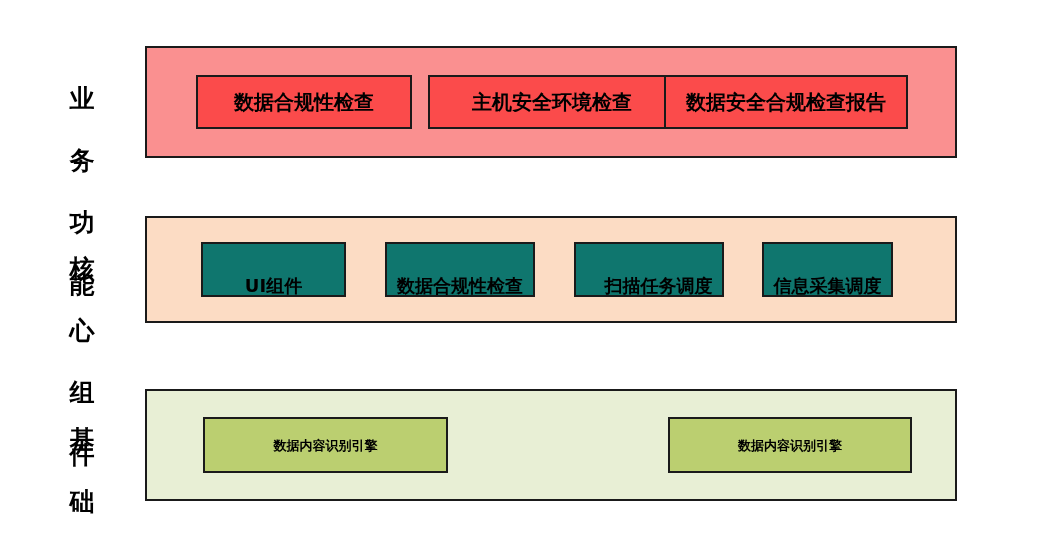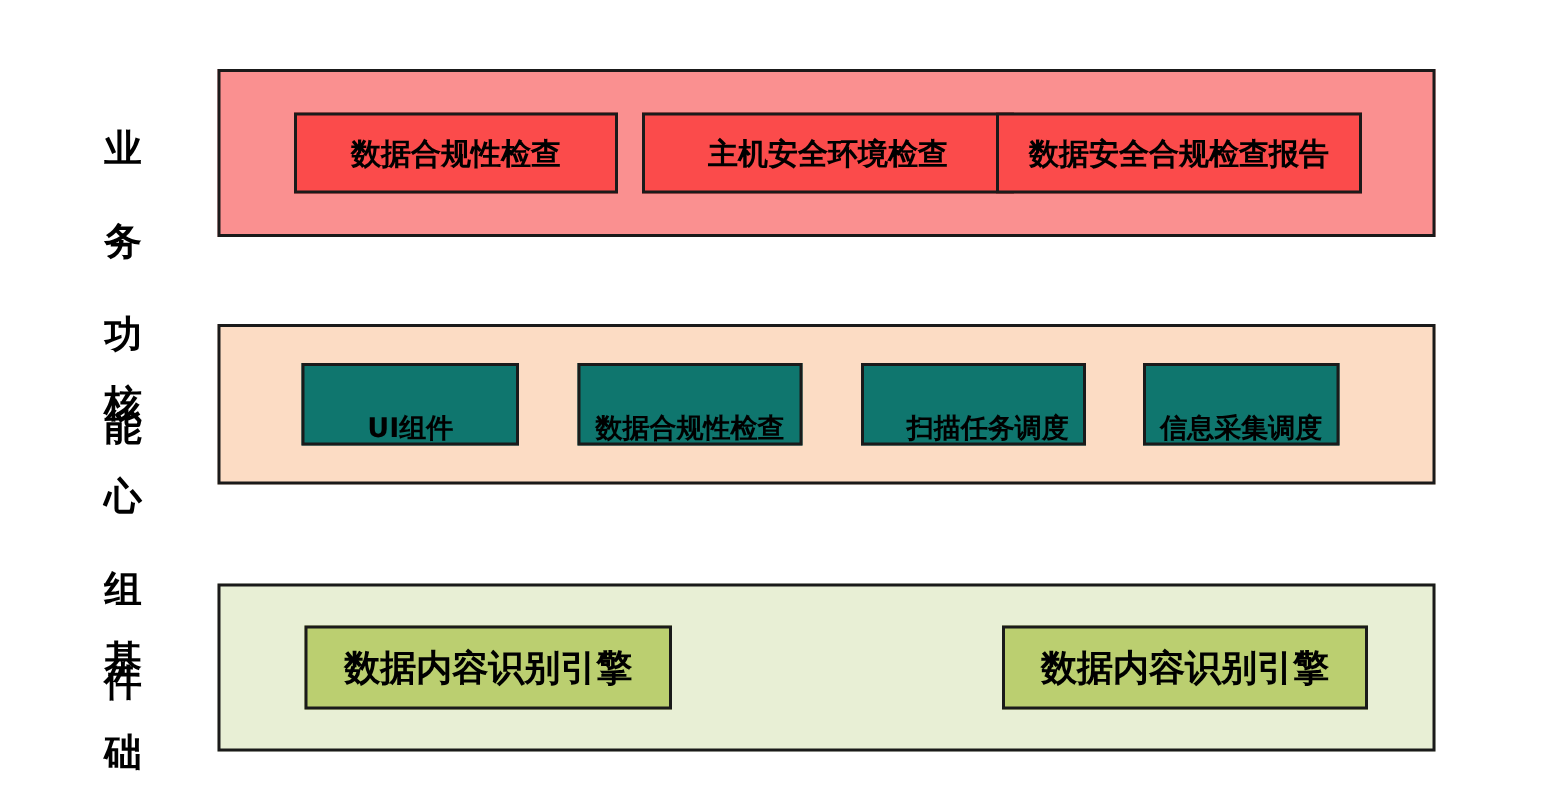--- a/index.html
+++ b/index.html
@@ -104,21 +104,21 @@
   
   .band-basic {
     top: 389px;
     height: 112px;
     background: #e8efd5;
   }
   .box-basic {
     top: 417px;
     height: 56px;
     background: #bbcf70;
-    font-size: 24px;
+    font-size: 13px;
     justify-content: center;
   }
 </style>
 </head>
 <body>
 
 <div class="diagram">
 
   <div class="layer-row">
 

